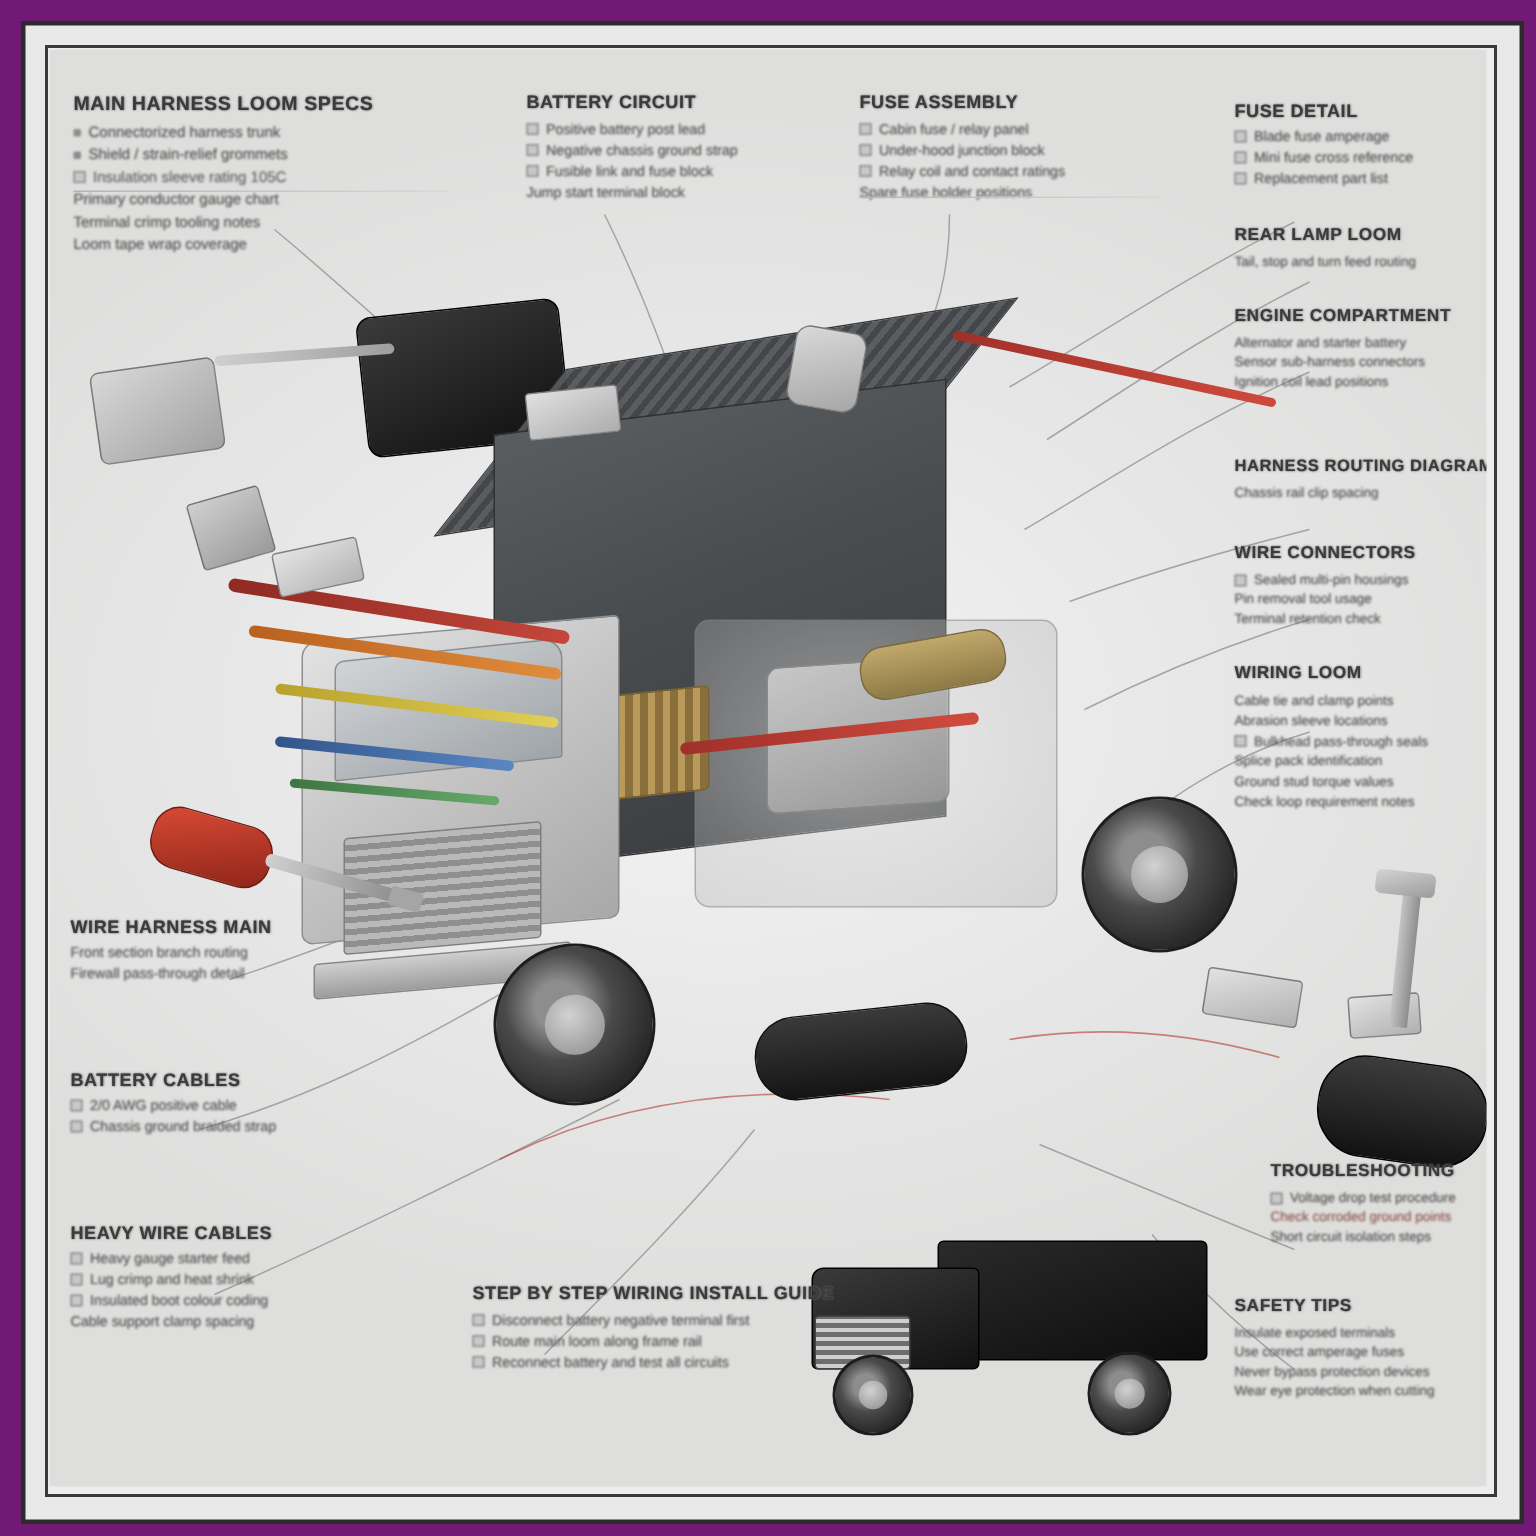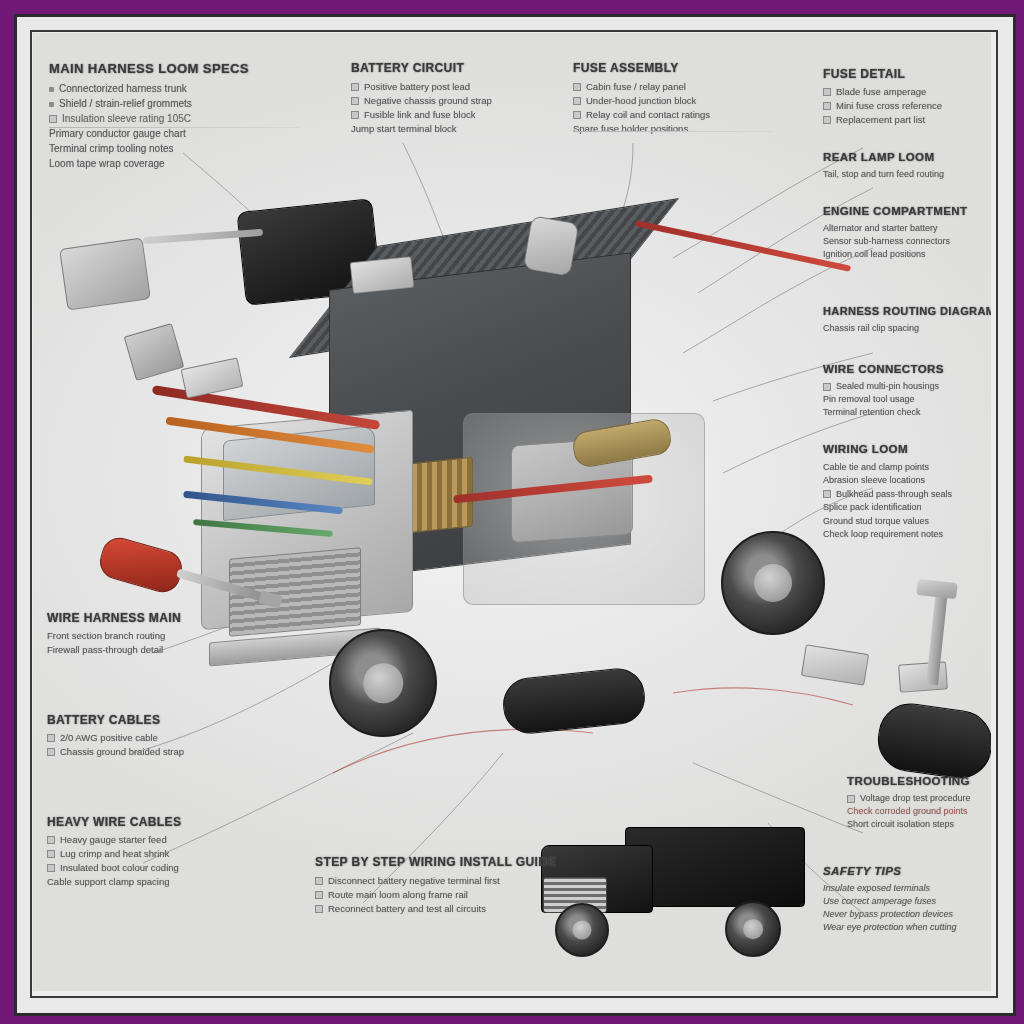--- a/index.html
+++ b/index.html
@@ -280,21 +280,21 @@
     </div>
 
     <div class="block" style="left:790px;top:742px;width:175px;font-size:9px;line-height:13px;margin-left:24px;">
       <div class="hd" style="font-size:11.5px;">TROUBLESHOOTING</div>
       <div style="height:4px"></div>
       <div class="ln"><span class="sq"></span><span>Voltage drop test procedure</span></div>
       <div class="ln red">Check corroded ground points</div>
       <div class="ln">Short circuit isolation steps</div>
     </div>
 
-    <div class="block" style="left:790px;top:832px;width:175px;font-size:9px;line-height:13px;font-style:italic;">
+    <div class="block" style="left:790px;top:832px;width:175px;font-size:9px;line-height:13px;">
       <div class="hd" style="font-size:11.5px;">SAFETY TIPS</div>
       <div style="height:4px"></div>
       <div class="ln">Insulate exposed terminals</div>
       <div class="ln">Use correct amperage fuses</div>
       <div class="ln">Never bypass protection devices</div>
       <div class="ln">Wear eye protection when cutting</div>
     </div>
 
   </div>
 </div>

